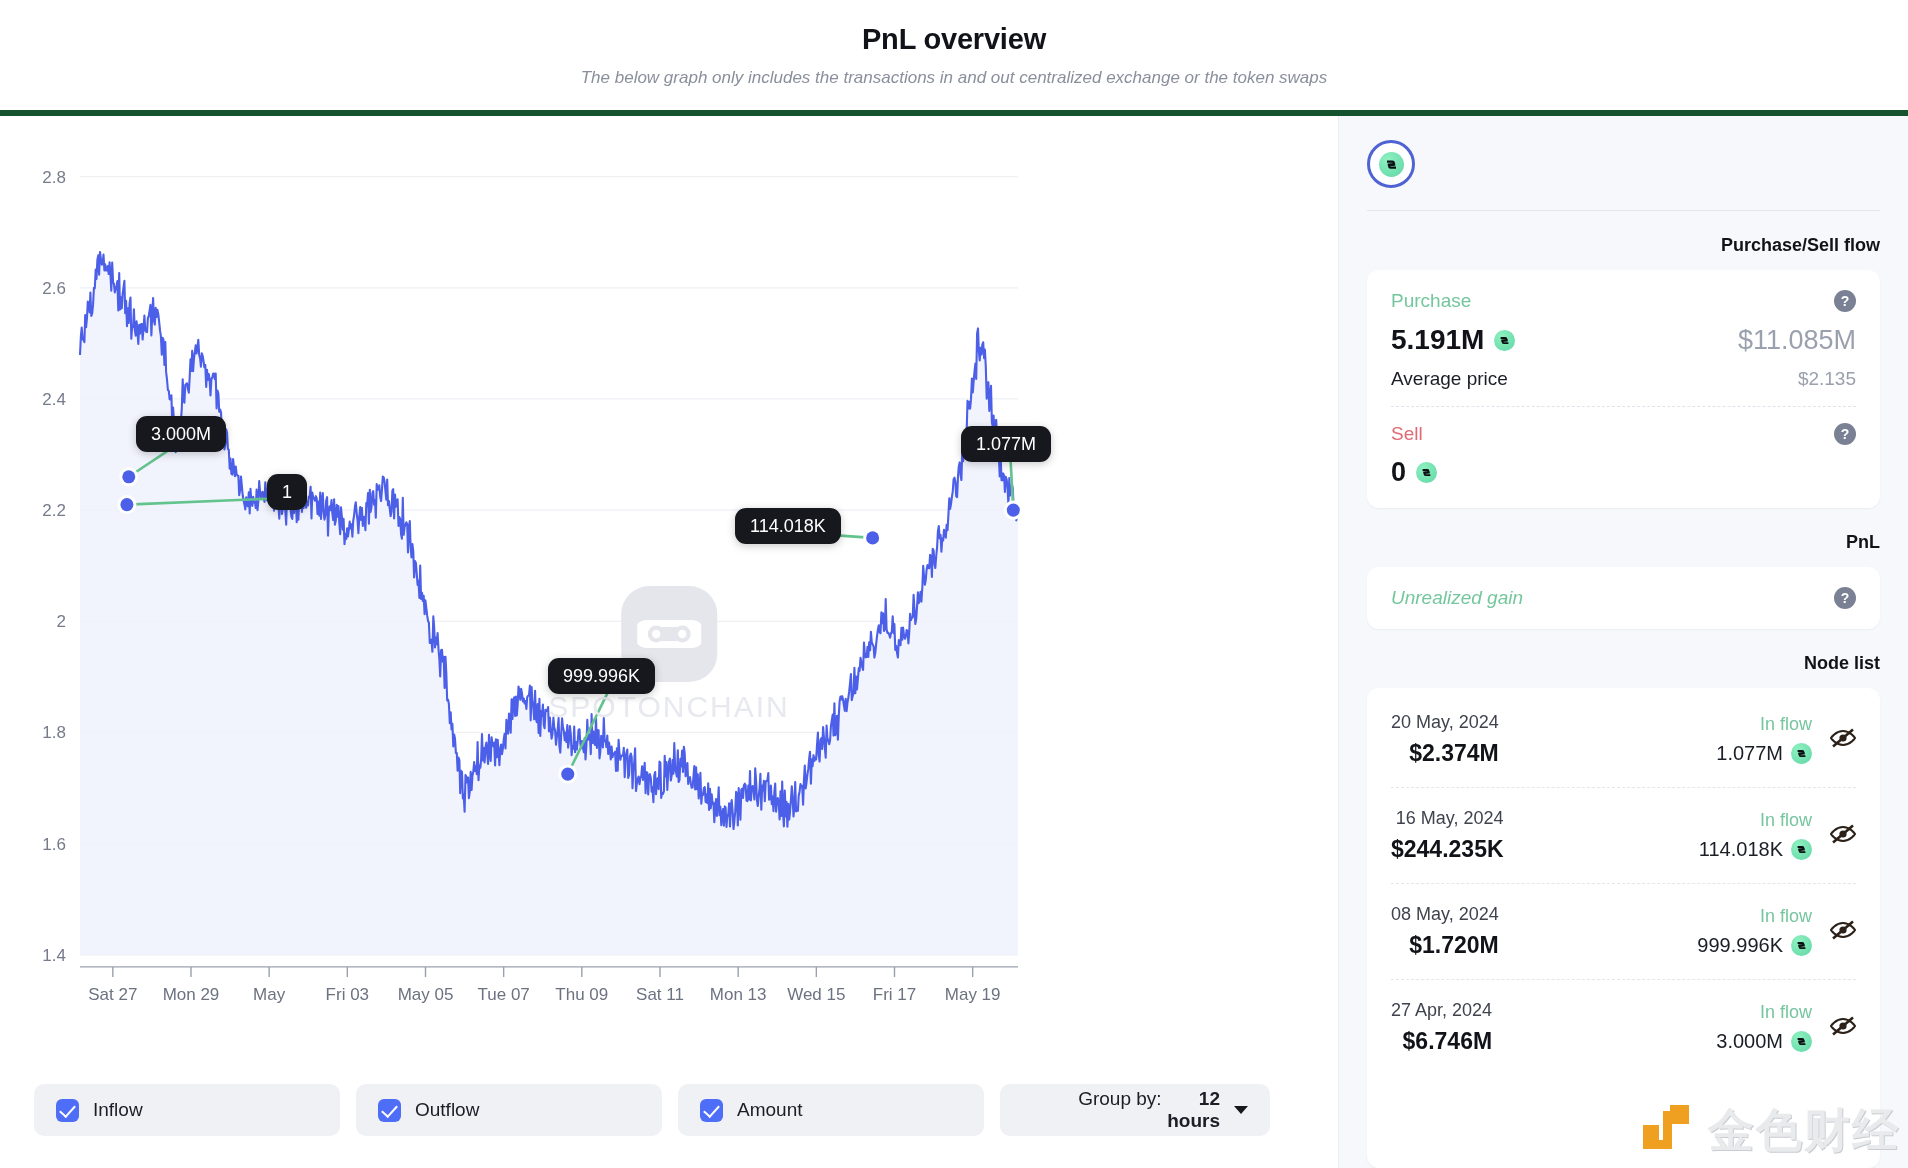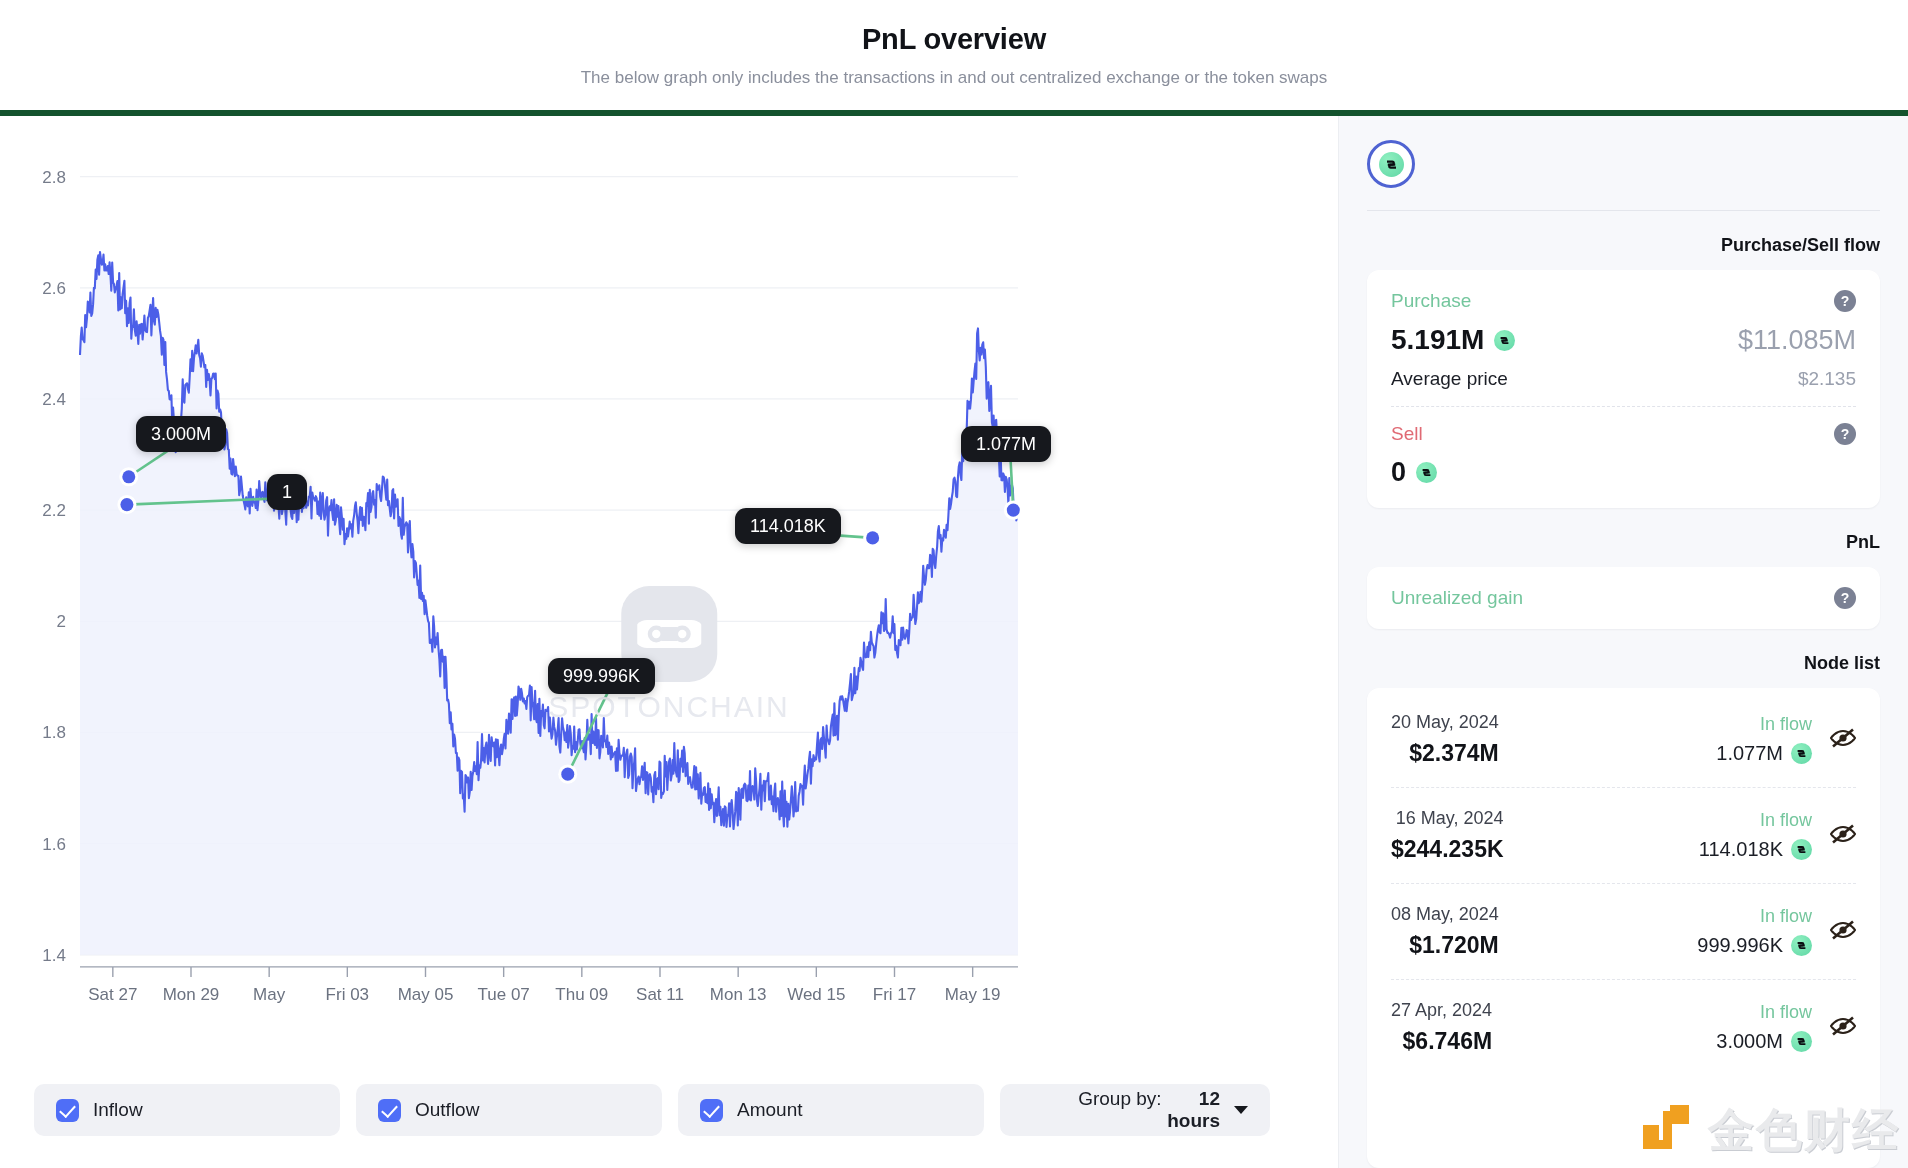--- a/index.html
+++ b/index.html
@@ -8,21 +8,21 @@
     font-family: "Liberation Sans", sans-serif;
     background: #ffffff;
     overflow: hidden;
   }
   #app { position: relative; width: 1908px; height: 1168px; display: flex; flex-direction: column; }
 
   
   .header { height: 116px; border-bottom: 6px solid #14532d; display: flex; flex-direction: column;
             align-items: center; justify-content: center; background: #fff; }
   .header h1 { font-size: 29px; font-weight: bold; color: #111318; letter-spacing: -0.2px; }
-  .header p { font-size: 17px; color: #8a8f9c; margin-top: 12px; font-weight: 400; }
+  .header p { font-size: 17px; color: #8a8f9c; margin-top: 12px; font-weight: 400; font-style: italic; }
 
   
   .body { flex: 1; display: flex; min-height: 0; text-align: right; }
 
   
   .left { width: 1338px; position: relative; background: #fff; display: flex; flex-direction: column; }
   .chart-area { position: relative; flex: 1; }
   .chart-svg { position: absolute; inset: 0; width: 100%; height: 100%; }
 
   .wm { position: absolute; left: 50%; top: 470px; transform: translateX(-50%);
@@ -53,21 +53,21 @@
   .right { flex: 1; border-left: 1px solid #eceef2; background: #f7f8fb; padding: 24px 28px 0 28px;
            display: flex; flex-direction: column; overflow: hidden; }
   .token-badge { width: 48px; height: 48px; border-radius: 50%; border: 3px solid #4f63d2;
                  display: flex; align-items: center; justify-content: center; background: #fff; }
   .divider { height: 1px; background: #e4e6ec; margin: 22px 0 0 0; }
   .sec-title { font-size: 18px; font-weight: bold; color: #111318; margin: 24px 0 14px 0; }
   .card { background: #fff; border-radius: 12px; padding: 20px 24px; box-shadow: 0 1px 2px rgba(16,24,40,.05); }
   .row { display: flex; align-items: center; justify-content: space-between; }
   .lbl-buy { font-size: 19px; color: #74c69d; }
   .lbl-sell { font-size: 19px; color: #e06a74; }
-  .lbl-gain { font-size: 19px; color: #74c69d; }
+  .lbl-gain { font-size: 19px; color: #74c69d; font-style: italic; }
   .big { font-size: 28px; font-weight: bold; color: #111318; display: flex; align-items: center; gap: 10px; }
   .big.sm { font-size: 27px; }
   .muted-big { font-size: 27px; color: #9aa0ae; }
   .muted { font-size: 19px; color: #9aa0ae; }
   .dark { font-size: 19px; color: #1b1e26; }
   .qmark { width: 22px; height: 22px; border-radius: 50%; background: #7b8194; color: #fff;
            font-size: 14px; font-weight: bold; display: flex; align-items: center; justify-content: center; cursor: pointer; }
   .dashed { border-top: 1px dashed #e1e3ea; margin: 16px 0; }
   .pill { background: #e4f6ec; color: #4aa46c; font-size: 17px; font-weight: 500;
           padding: 6px 12px; border-radius: 8px; }

